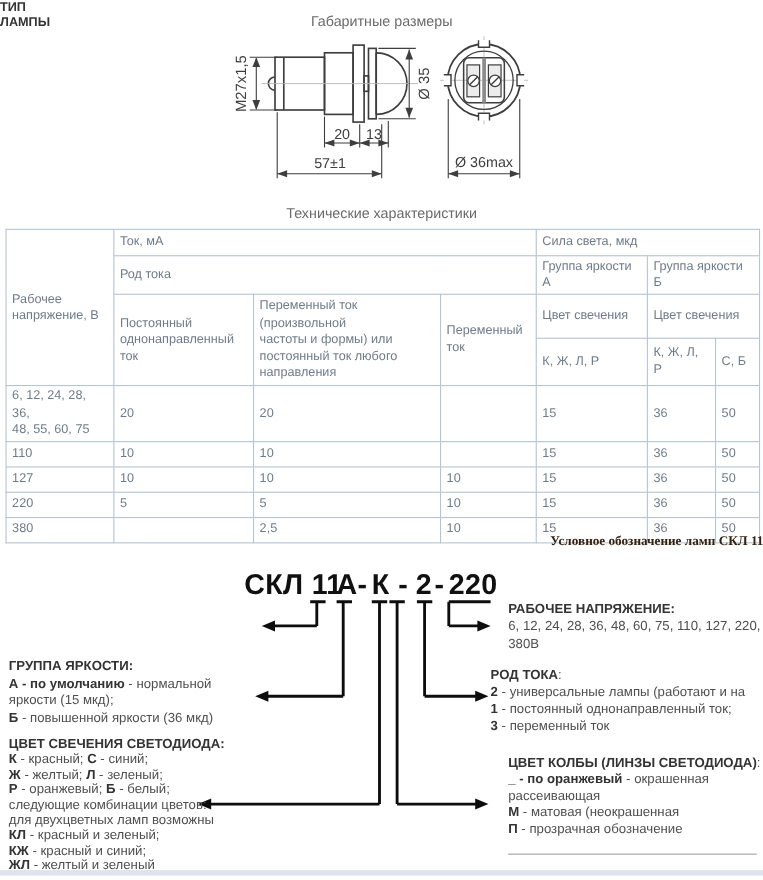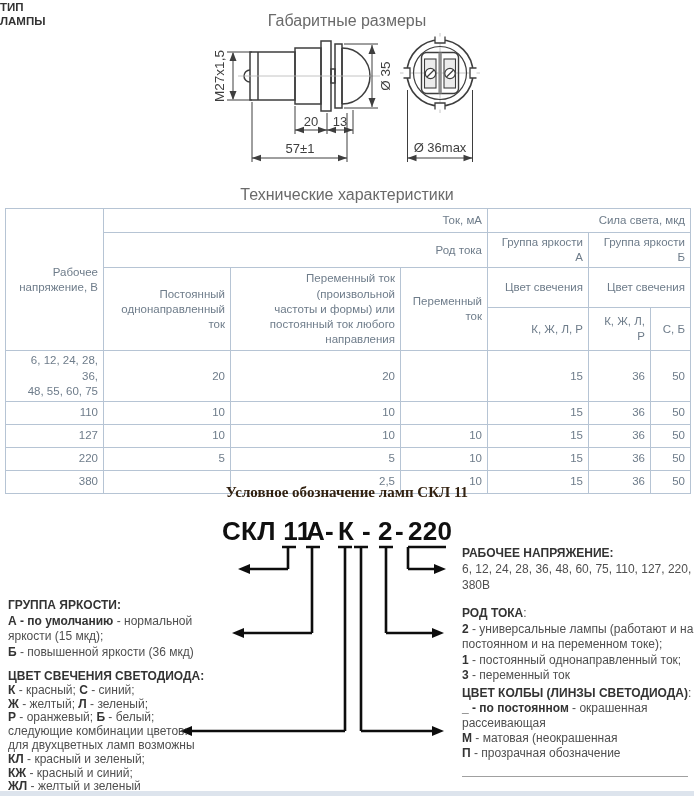--- a/index.html
+++ b/index.html
@@ -1,45 +1,45 @@
 <!DOCTYPE html>
 <html><head>
 <meta charset="utf-8">
 <style>
   html,body{margin:0;padding:0;background:#fff;}
   #page{position:relative;width:694px;height:800px;background:#fff;overflow:hidden;
         font-family:"Liberation Sans",sans-serif;}
-  .ttl{position:absolute;left:0;width:694px;text-align:center;color:#6a6a6a;font-size:16px;}
+  .ttl{position:absolute;left:0;width:694px;text-align:center;color:#6a6a6a;font-size:13px;}
   #t1{top:12px;}
   #t2{top:186px;}
-  #t3{top:484px;font-family:"Liberation Serif",serif;font-weight:bold;font-size:15px;color:#332211;}
+  #t3{top:484px;font-family:"Liberation Serif",serif;font-weight:bold;font-size:12px;color:#332211;text-align:right;}
   
   #draw{position:absolute;left:0;top:30px;width:694px;height:142px;}
   
   #spec{position:absolute;left:5px;top:208px;width:685px;border-collapse:collapse;table-layout:fixed;}
   #spec td{border:1px solid #b6c4d4;color:#6e7c8a;font-size:11.5px;line-height:1.32;
-           text-align:right;vertical-align:middle;padding:2px 5px;white-space:pre-line;}
+           text-align:left;vertical-align:middle;padding:2px 5px;white-space:pre-line;}
   #spec tr.h1{height:24px}#spec tr.h2{height:22px}#spec tr.h3{height:40px}#spec tr.h4{height:43px}
   #tbody tr{height:23px}
   #tbody tr:first-child{height:45px}
   
   .dp{position:absolute;top:516px;font-size:26px;font-weight:bold;color:#101010;letter-spacing:.3px;white-space:pre;}
   .dp0{left:222px}.dp1{left:306px}.dp2{left:325px}.dp3{left:338px}
   .dp4{left:362px}.dp5{left:378px}.dp6{left:395px}.dp7{left:408px}
   #diag{position:absolute;left:0;top:540px;width:694px;height:205px;}
   
   .leg{position:absolute;font-size:12px;color:#4f4f4f;}
   .leg .ln{white-space:pre;}
   .leg .b{font-weight:bold;color:#333;}
   #lampType{left:150px;top:552px;width:84px;text-align:left;font-weight:bold;font-size:11.5px;
             line-height:14px;color:#333;white-space:pre-line;}
   #legBright{left:8px;top:598px;line-height:15.5px;}
   #legLed{left:8px;top:670px;line-height:13.8px;}
   #legVolt{left:462px;top:545px;line-height:16px;}
-  #legCur{left:462px;top:606px;line-height:15.5px;}
+  #legCur{left:446px;top:606px;line-height:15.5px;}
   #legBulb{left:462px;top:686px;line-height:15px;}
   #ruleR{position:absolute;left:462px;top:776px;width:226px;border-top:1px solid #a0a0a0;}
   #band{position:absolute;left:0;top:791px;width:694px;height:5px;background:#dde4ed;}
 </style>
 </head>
 <body>
 
 <div id="page">
 
   <div class="ttl" id="t1">Габаритные размеры</div>
@@ -264,27 +264,26 @@
       <div class="ln"><span class="b">ЖЛ</span><span> - желтый и зеленый</span></div>
     </div>
   <div class="leg" id="legVolt">
       <div class="ln"><span class="b">РАБОЧЕЕ НАПРЯЖЕНИЕ:</span></div>
       <div class="ln"><span>6, 12, 24, 28, 36, 48, 60, 75, 110, 127, 220,</span></div>
       <div class="ln"><span>380В</span></div>
     </div>
   <div class="leg" id="legCur">
       <div class="ln"><span class="b">РОД ТОКА</span><span>:</span></div>
       <div class="ln"><span class="b">2</span><span> - универсальные лампы (работают и на</span></div>
-      <div class="ln"><span>постоянном и на переменном токе);</span></div>
       <div class="ln"><span class="b">1</span><span> - постоянный однонаправленный ток;</span></div>
       <div class="ln"><span class="b">3</span><span> - переменный ток</span></div>
     </div>
   <div class="leg" id="legBulb">
       <div class="ln"><span class="b">ЦВЕТ КОЛБЫ (ЛИНЗЫ СВЕТОДИОДА)</span><span>:</span></div>
-      <div class="ln"><span class="b">_ - по постоянном</span><span> - окрашенная</span></div>
+      <div class="ln"><span class="b">_ - по оранжевый</span><span> - окрашенная</span></div>
       <div class="ln"><span>рассеивающая</span></div>
       <div class="ln"><span class="b">М</span><span> - матовая (неокрашенная</span></div>
       <div class="ln"><span class="b">П</span><span> - прозрачная обозначение</span></div>
     </div>
 
   <div id="ruleR"></div>
   <div id="band"></div>
 </div>
 
 </body></html>

